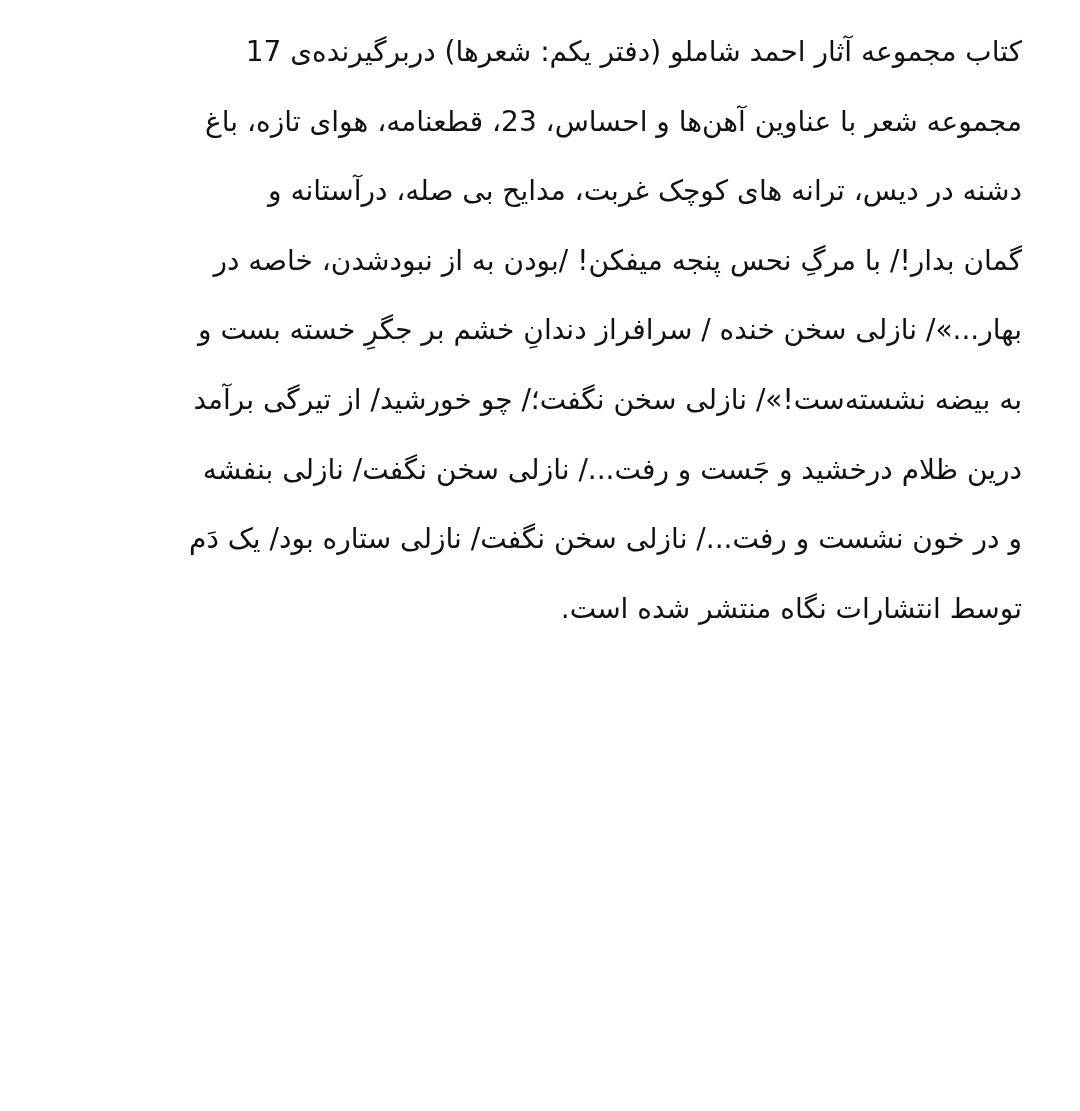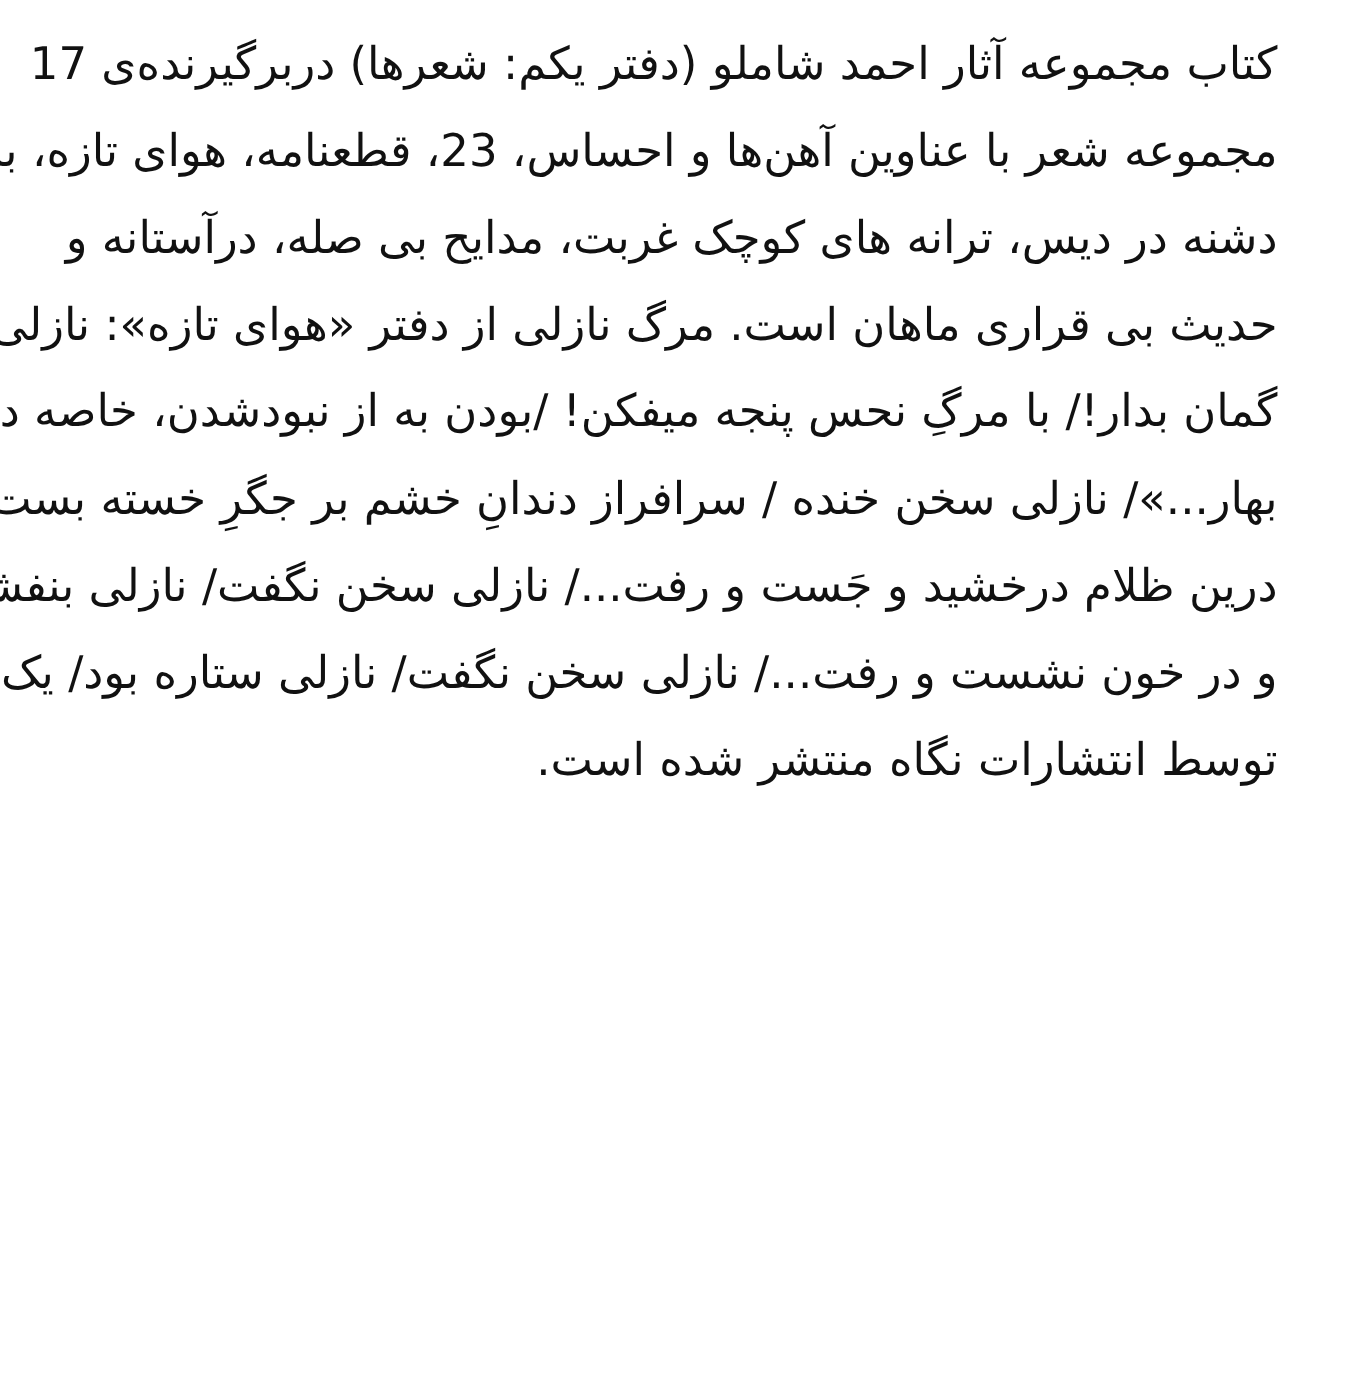--- a/index.html
+++ b/index.html
@@ -14,37 +14,37 @@
       position: relative;
     }
     .doc {
       position: absolute;
       top: 22px;
       right: 58px;
       width: 1000px;
       direction: rtl;
       text-align: right;
       font-family: "DejaVu Sans", sans-serif;
-      font-size: 36px;
+      font-size: 28px;
       color: #111111;
     }
     .line {
       display: block;
       height: 69.6px;
       line-height: 60px;
       white-space: nowrap;
       unicode-bidi: plaintext;
     }
   </style>
 </head>
 <body>
 
 <div class="doc">
   <span class="line">کتاب مجموعه آثار احمد شاملو (دفتر یکم: شعرها) دربرگیرنده‌ی 17</span>
   <span class="line">مجموعه شعر با عناوین آهن‌ها و احساس، 23، قطعنامه، هوای تازه، باغ</span>
   <span class="line">دشنه در دیس، ترانه های کوچک غربت، مدایح بی صله، درآستانه و</span>
-  <span class="line">حدیث بی قراری ماهان است. مرگ نازلی از دفتر «هوای تازه»: نازلی! بهار</span>
   <span class="line">گمان بدار!/ با مرگِ نحس پنجه میفکن! /بودن به از نبودشدن، خاصه در</span>
   <span class="line">بهار...»/ نازلی سخن خنده / سرافراز دندانِ خشم بر جگرِ خسته بست و</span>
+  <span class="line">به بیضه نشسته‌ست!»/ نازلی سخن نگفت؛/ چو خورشید/ از تیرگی برآمد</span>
   <span class="line">درین ظلام درخشید و جَست و رفت.../ نازلی سخن نگفت/ نازلی بنفشه</span>
   <span class="line">و در خون نشست و رفت.../ نازلی سخن نگفت/ نازلی ستاره بود/ یک دَم</span>
   <span class="line">توسط انتشارات نگاه منتشر شده است.</span>
 </div>
 
 </body></html>

